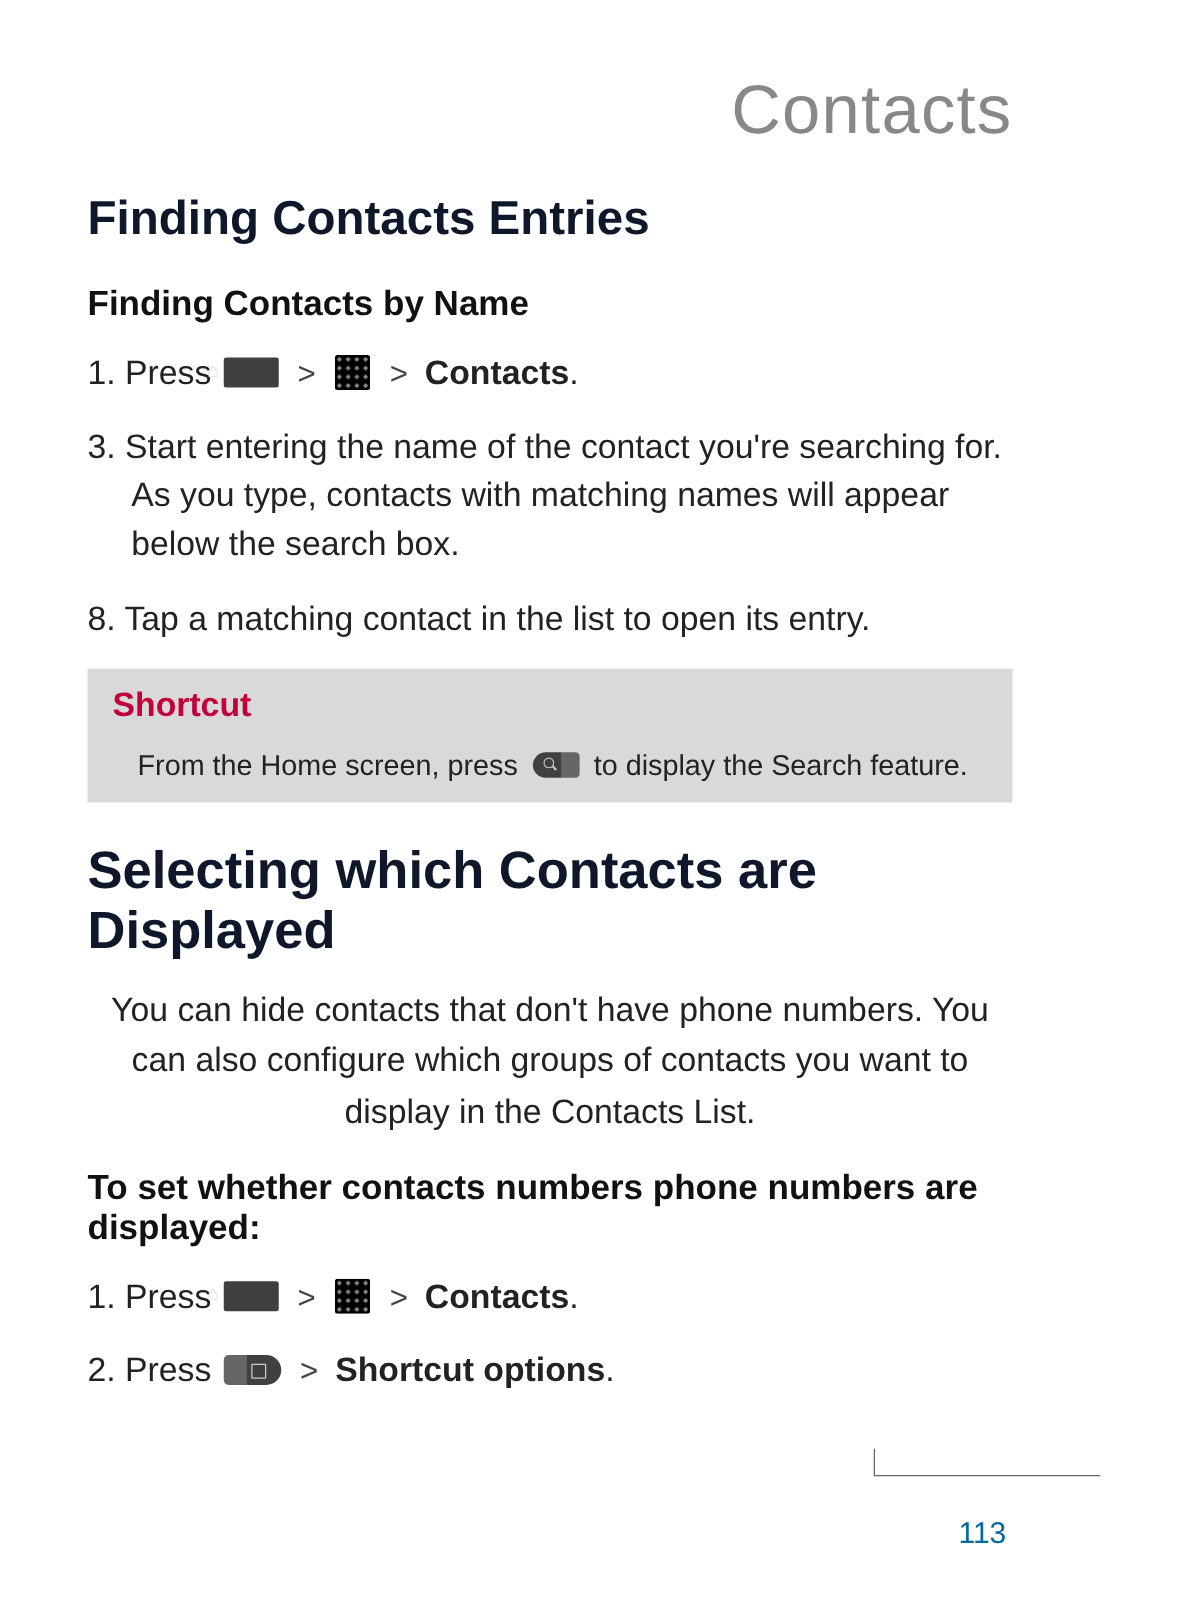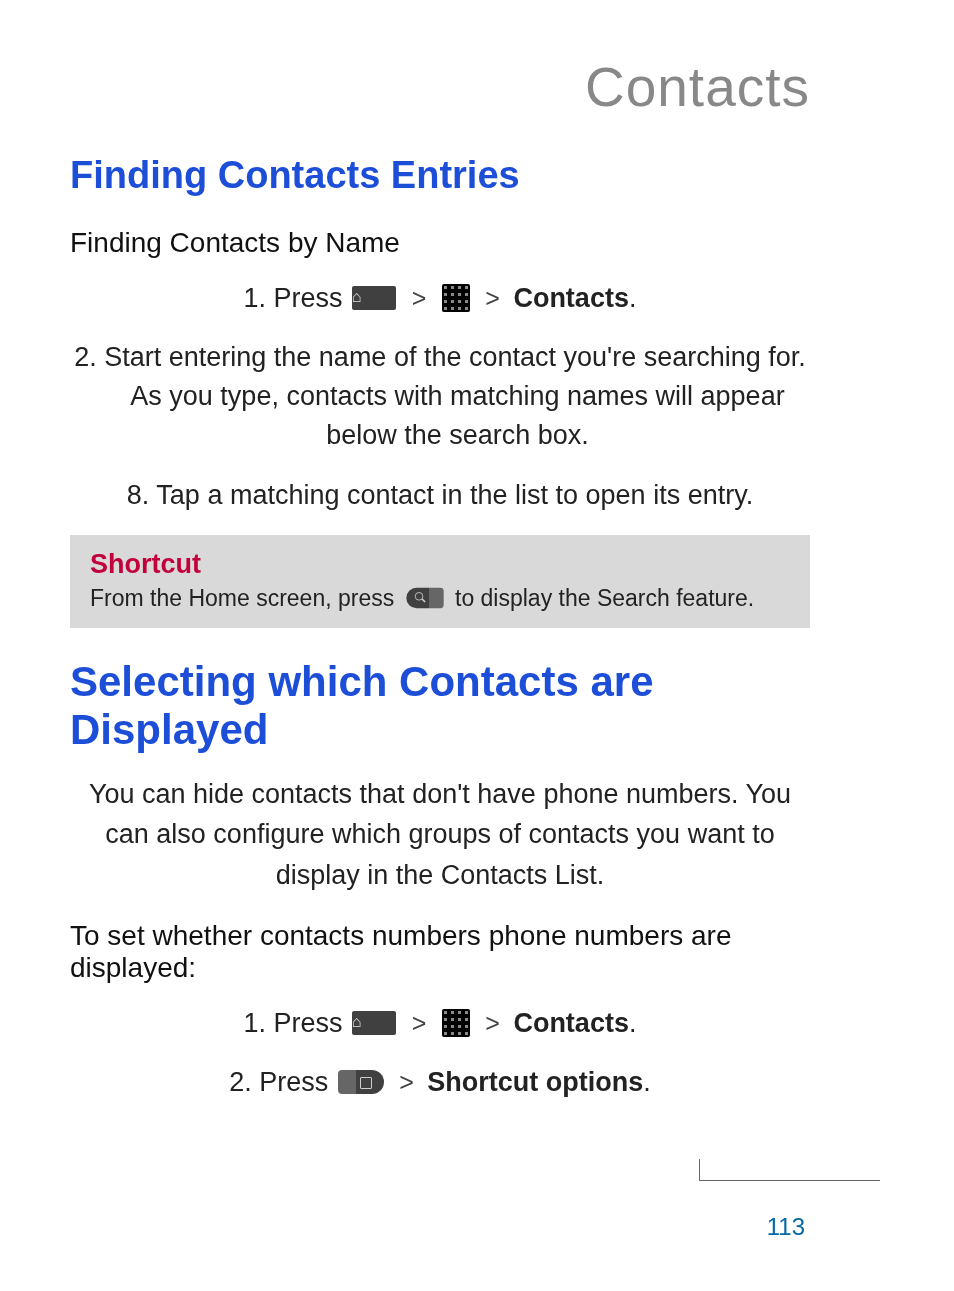--- a/index.html
+++ b/index.html
@@ -19,66 +19,66 @@
   .header-title {
     font-size: 55px;
     color: #888;
     text-align: right;
     font-weight: 400;
     letter-spacing: 1px;
     margin-top: 0;
     margin-bottom: 35px;
   }
   h2.section-title {
-    color: #1d4ed8;
+    color: #0f172a;
     font-size: 38px;
     font-weight: 600;
     margin: 0 0 30px 0;
   }
   h2.section-title.big {
     font-size: 42px;
     margin-bottom: 20px;
   }
   h3.subheading {
     font-size: 28px;
-    font-weight: normal;
+    font-weight: bold;
     margin: 0 0 20px 0;
     color: #111;
   }
   .step {
     font-size: 27px;
     line-height: 1.45;
     margin-bottom: 20px;
     padding-left: 35px;
     text-indent: -35px;
-    text-align: center;
   }
   .bold {
     font-weight: bold;
   }
   .para {
     font-size: 27px;
     line-height: 1.5;
     margin: 0 0 25px 0;
     text-align: center;
   }
   .shortcut-box {
     background: #d9d9d9;
     padding: 14px 20px 16px 20px;
     margin: 10px 0 30px 0;
   }
   .shortcut-title {
     color: #c2003b;
     font-weight: bold;
     font-size: 27px;
-    margin-bottom: 5px;
+    margin-bottom: 19px;
   }
   .shortcut-text {
     font-size: 23px;
     color: #222;
+    margin-left: 20px;
   }
   .icon {
     display: inline-block;
     vertical-align: middle;
     margin: 0 2px;
     position: relative;
     top: -2px;
   }
   .home-icon {
     width: 44px;
@@ -191,21 +191,21 @@
   <div class="step">
     <span>1. Press </span>
     <span class="icon home-icon"></span>
     <span class="gt">&gt;</span>
     <span class="icon apps-icon"></span>
     <span class="gt">&gt;</span>
     <span class="bold">Contacts</span><span>.</span>
   </div>
 
 
-  <div class="step">2. Start entering the name of the contact you're searching for. As you type, contacts with matching names will appear below the search box.</div>
+  <div class="step">3. Start entering the name of the contact you're searching for. As you type, contacts with matching names will appear below the search box.</div>
 
   <div class="step">8. Tap a matching contact in the list to open its entry.</div>
 
   <div class="shortcut-box">
     <div class="shortcut-title">Shortcut</div>
     <div class="shortcut-text">
       <span>From the Home screen, press </span>
       <span class="icon search-key" style="transform:scale(0.85);"></span>
       <span> to display the Search feature.</span>
     </div>

